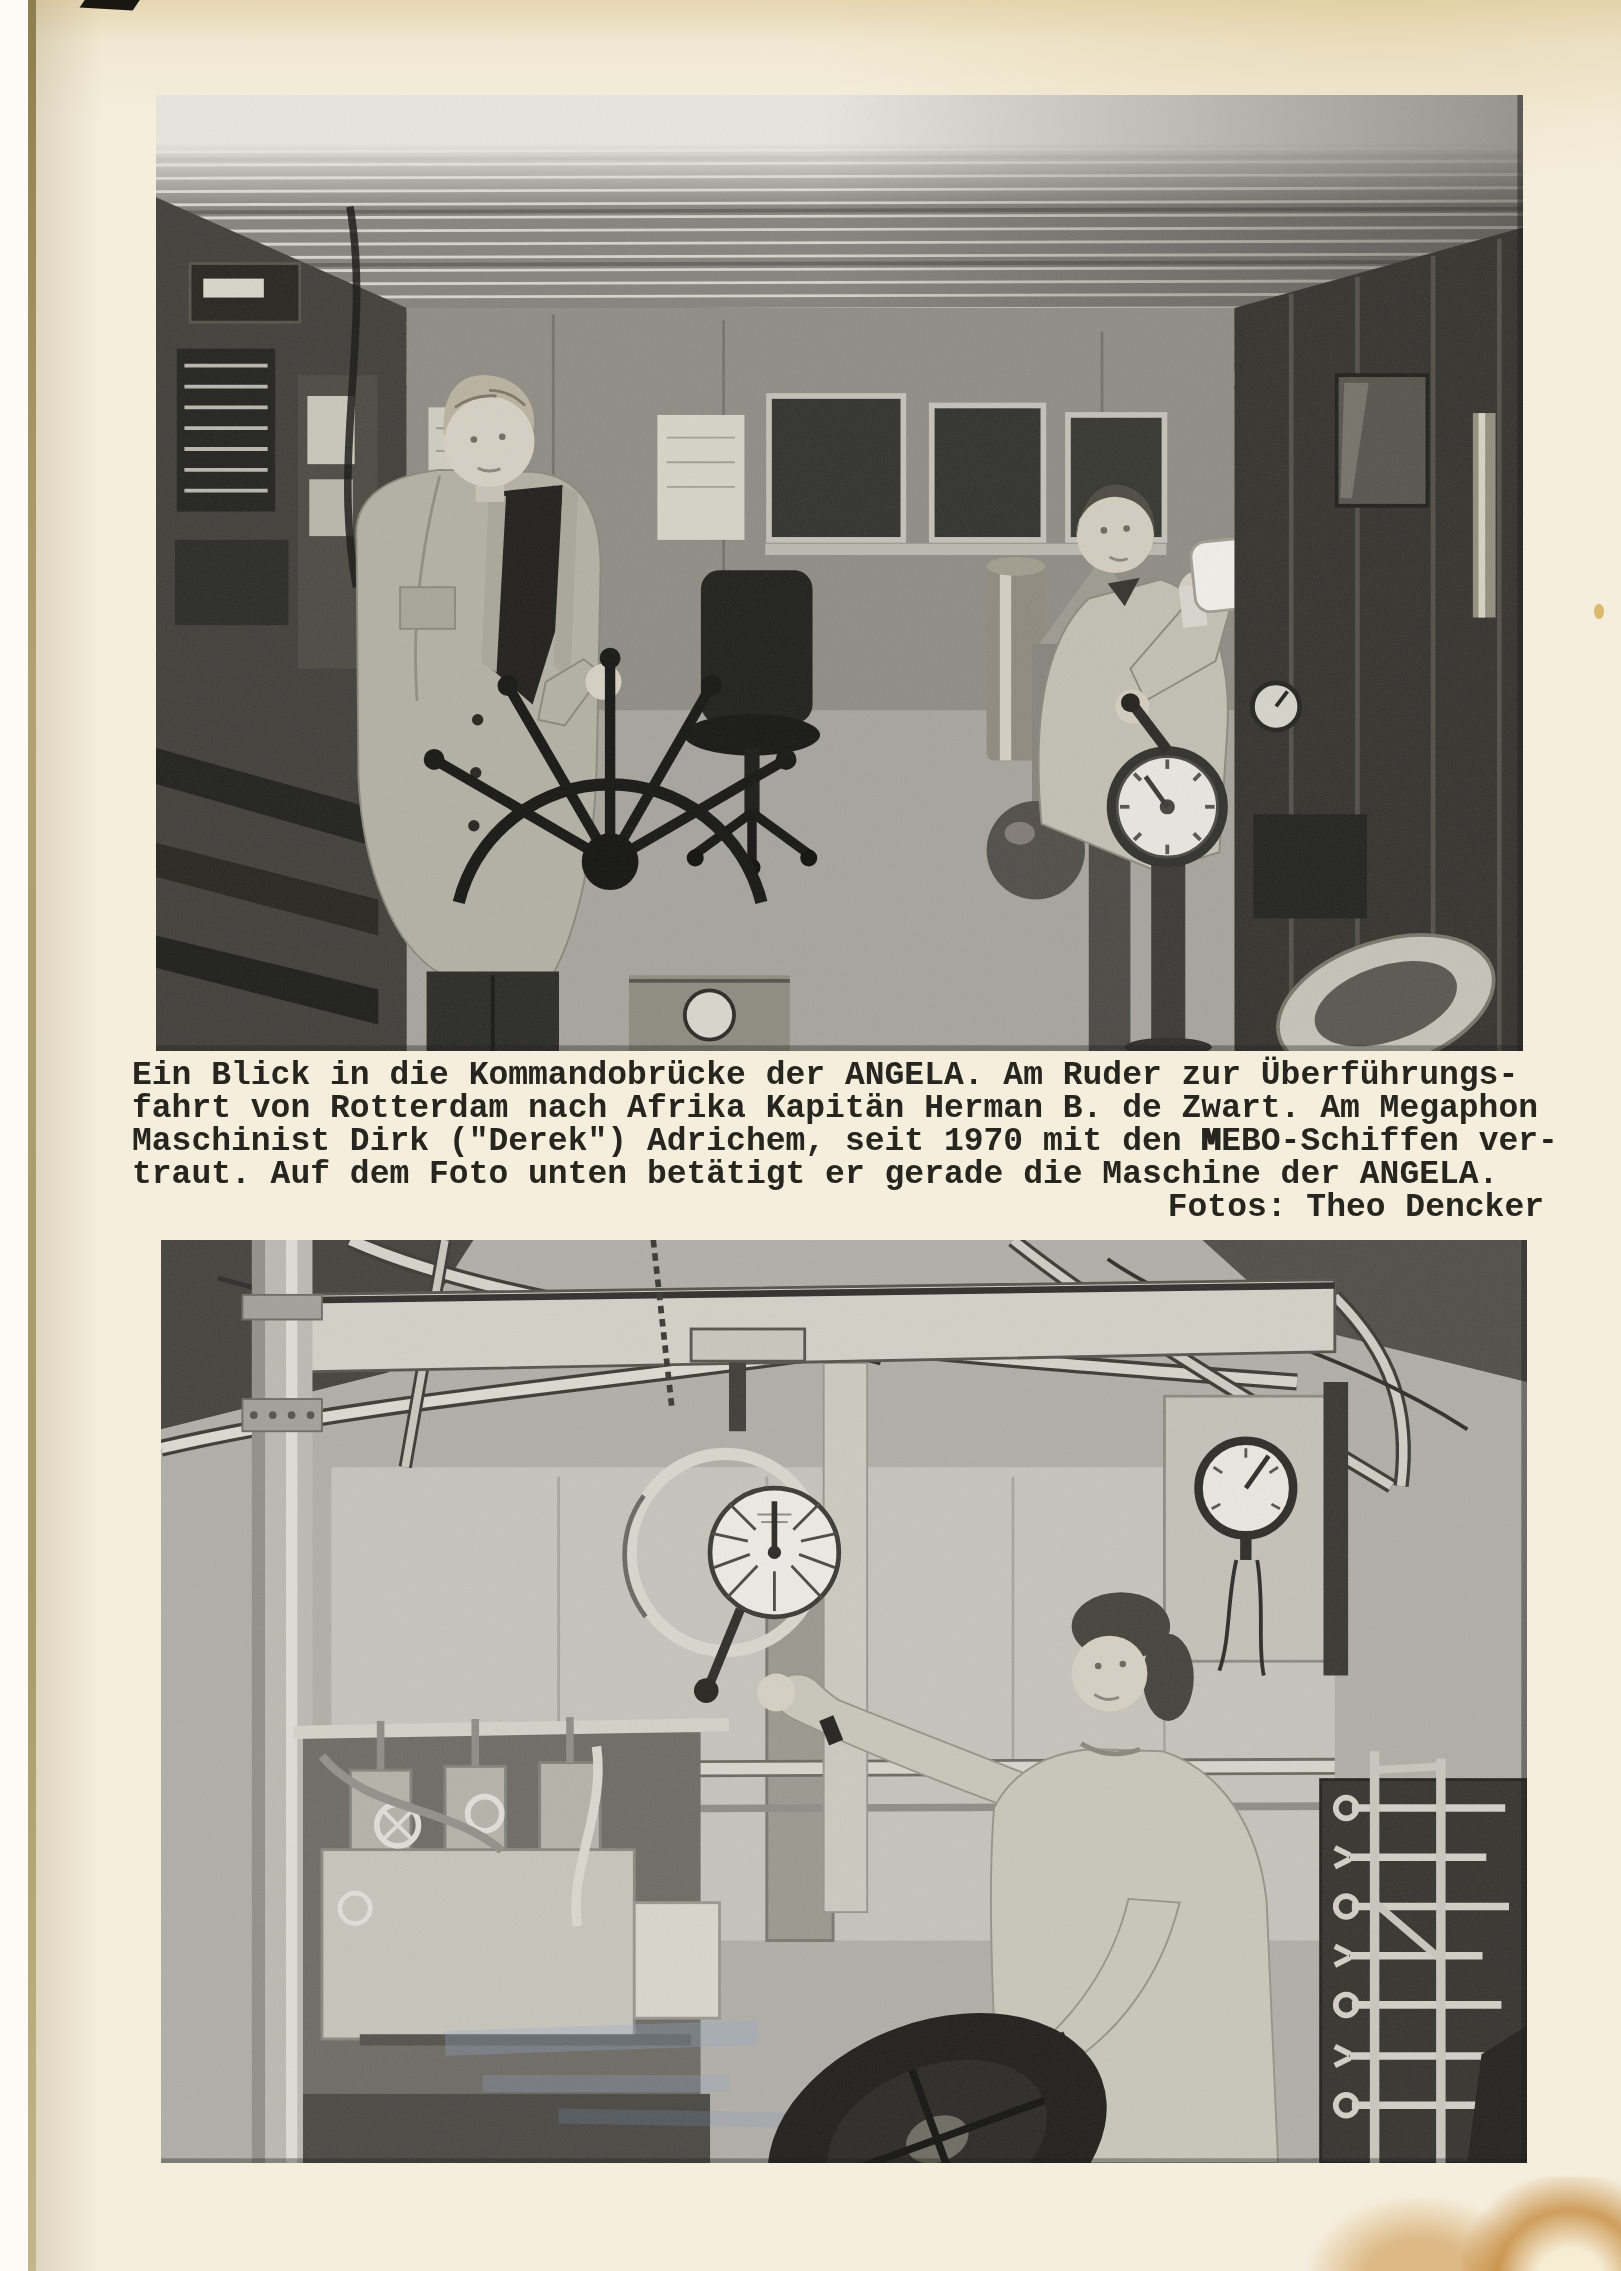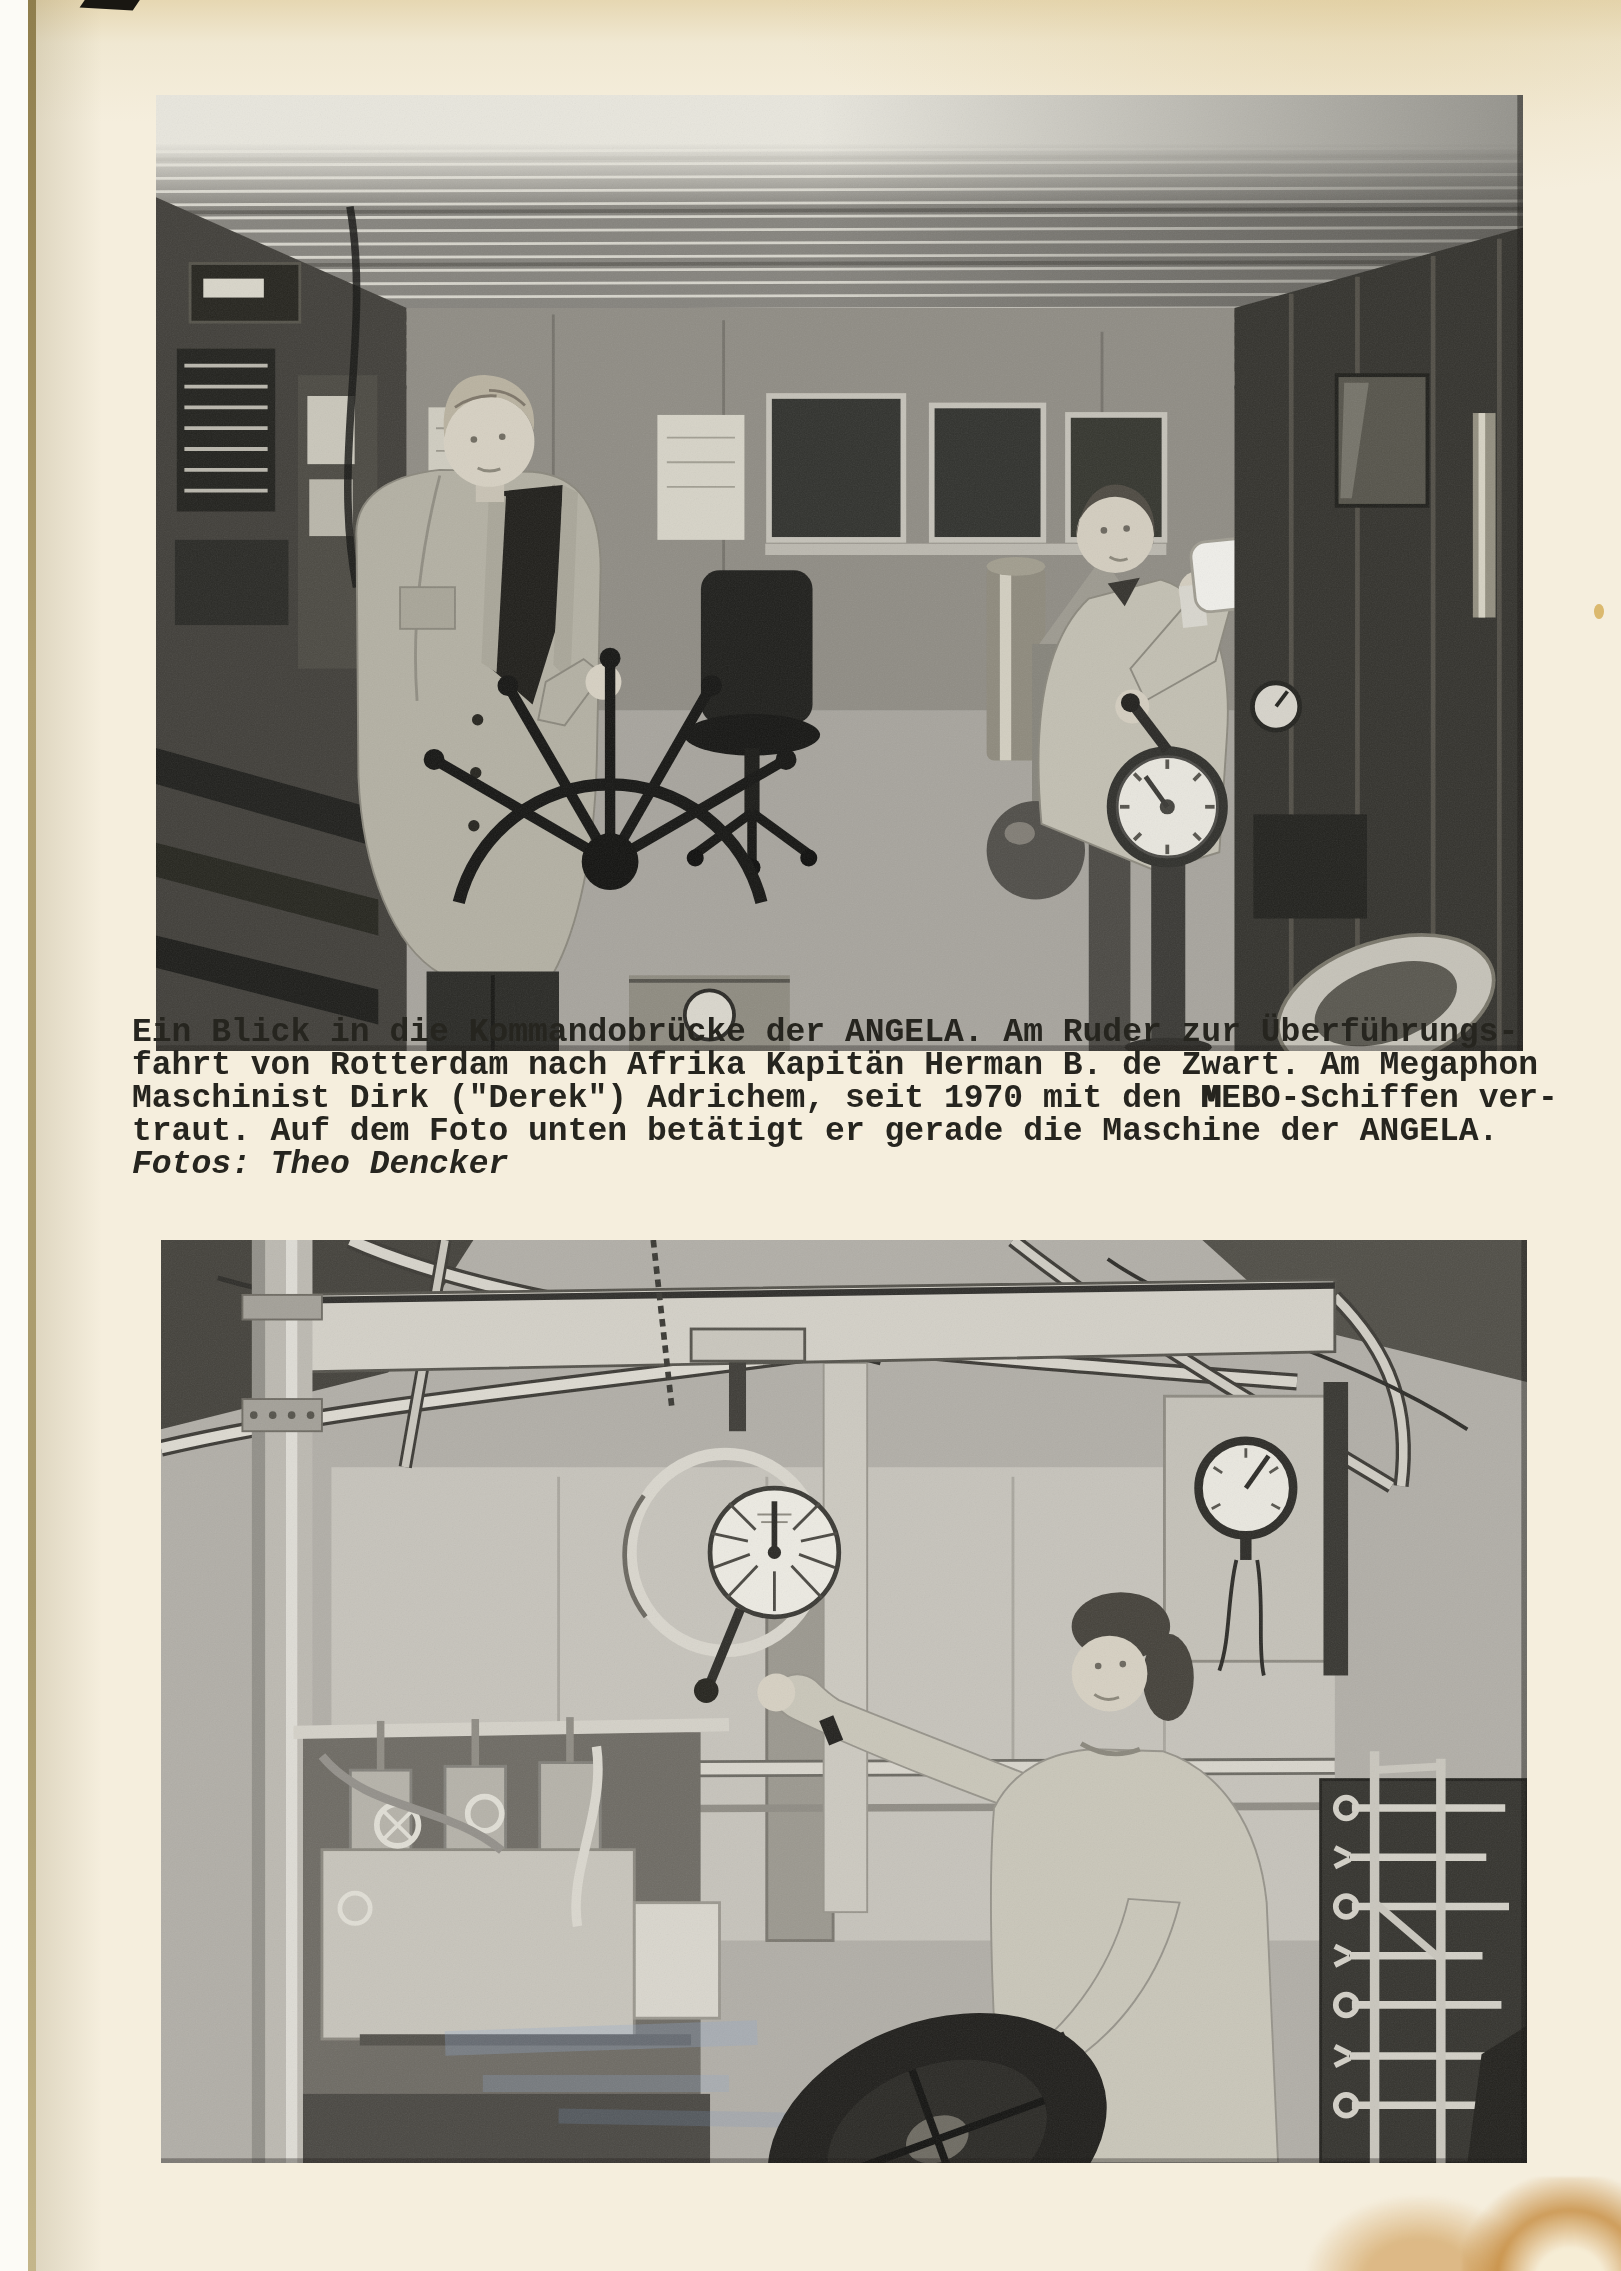--- a/index.html
+++ b/index.html
@@ -14,25 +14,25 @@
   .gutter-line{position:absolute;left:28px;top:0;width:7.6px;height:2271px;
     background:linear-gradient(180deg,#8f7e4d,#b2a273 30%,#a89a6c 70%,#c4b68a);}
   .gutter-soft{position:absolute;left:36px;top:0;width:66px;height:2271px;
     background:linear-gradient(90deg,rgba(120,105,60,0.18),rgba(120,105,60,0));}
   .corner-mark{position:absolute;left:83px;top:-3.8px;width:55px;height:13.2px;background:#191712;
     transform:skewX(-32deg) rotate(3deg);}
   .photo{position:absolute;margin:0;padding:0;line-height:0;}
   .photo-top{left:156px;top:95px;width:1367px;height:956px;}
   .photo-bottom{left:161px;top:1240px;width:1366px;height:923px;}
   .photo svg{display:block;}
-  .caption{position:absolute;left:132px;top:1016px;width:1412px;
+  .caption{position:absolute;left:132px;top:1059px;width:1412px;
     font-size:33px;line-height:33px;font-weight:700;color:var(--ink,#26251f);
     letter-spacing:0px;white-space:pre;}
   .caption-line{height:33px;}
-  .caption-line.align-right{text-align:left;font-style:italic;}
+  .caption-line.align-right{text-align:right;}
   .seg-bold{text-shadow:0.9px 0 currentColor,-0.9px 0 currentColor;}
   .stain{position:absolute;pointer-events:none;}
   .stain-a{left:1306px;top:2196px;width:227px;height:85px;
     background:radial-gradient(ellipse at 50% 100%, rgba(201,143,63,0.55) 0 35%, rgba(201,143,63,0) 72%);
     filter:blur(1.9px);}
   .stain-b{left:1462px;top:2177px;width:180px;height:104px;
     background:radial-gradient(ellipse at 60% 100%, rgba(246,236,212,0.9) 0 22%, rgba(193,130,48,0.75) 48%, rgba(193,130,48,0) 75%);
     filter:blur(0.9px);}
   .speck{position:absolute;left:1594px;top:604px;width:9.5px;height:15px;border-radius:50%;
     background:rgba(214,175,90,0.85);}

